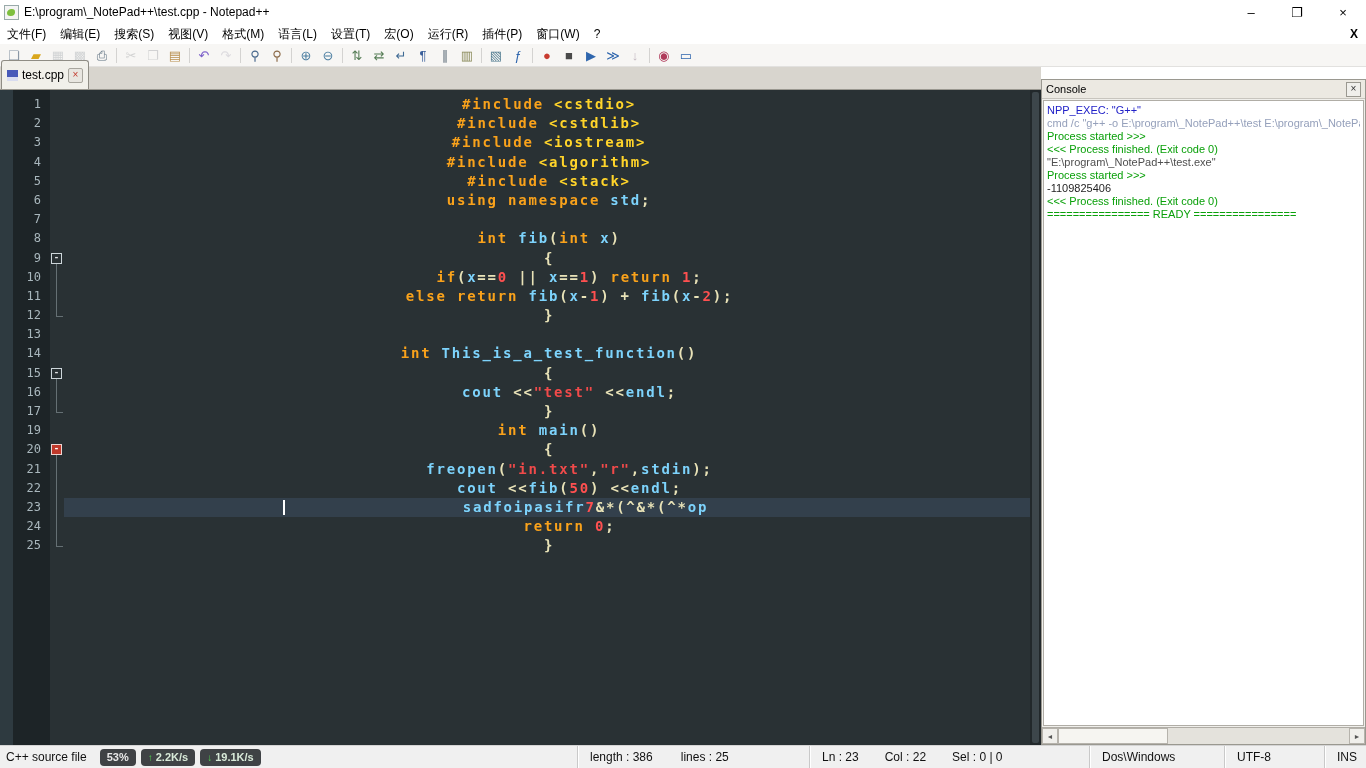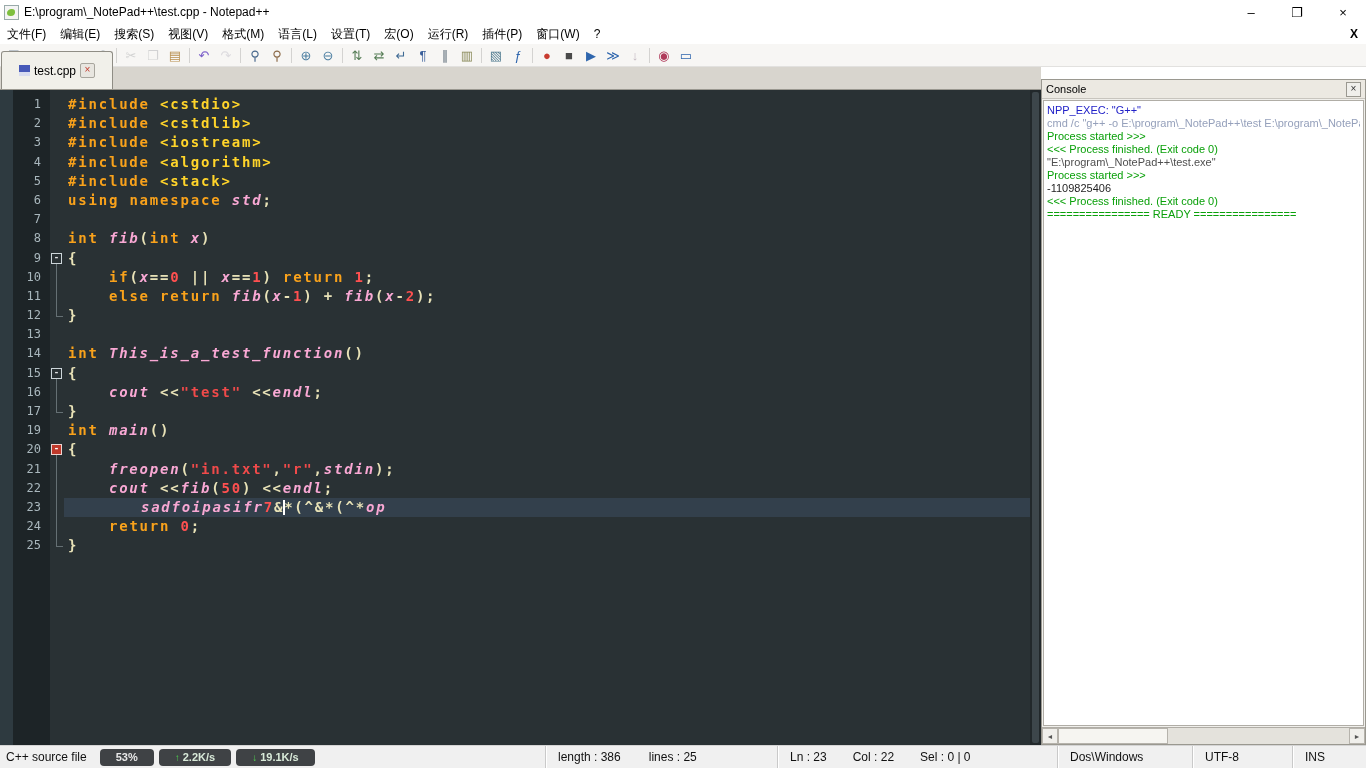--- a/index.html
+++ b/index.html
@@ -31,23 +31,23 @@
            border-bottom:1px solid #e2e1df;display:flex;align-items:center;padding-left:3px;box-sizing:border-box;}
   .tb-btn{width:22px;height:20px;display:flex;align-items:center;justify-content:center;border-radius:3px;}
   .tb-btn.disabled{opacity:.40;filter:grayscale(60%);}
   .tb-glyph{font-size:13px;line-height:13px;}
   .tb-sep{width:1px;height:15px;background:#d4d3d1;margin:0 3px;}
 
   
   .tabbar{position:absolute;left:0;top:67px;width:1041px;height:23px;background:#d8d5ce;
           display:flex;align-items:flex-end;padding-left:1px;box-sizing:border-box;
           border-bottom:1px solid #9a9890;}
-  .tab{height:38px;background:#f1f0ea;border:1px solid #8f8d85;border-bottom:none;
+  .tab{height:29px;background:#f1f0ea;border:1px solid #8f8d85;border-bottom:none;
        border-radius:3px 3px 0 0;display:flex;align-items:center;gap:4px;
-       padding:0 17px;font-size:12px;color:#000;box-sizing:border-box;}
+       padding:0 5px;font-size:12px;color:#000;box-sizing:border-box;}
   .tab-icon{width:11px;height:11px;background:#4759b8;box-shadow:inset 0 -4px 0 #d8dcf0;flex:none;}
   .tab-close{width:13px;height:13px;border:1px solid #a8a69e;background:#e8e6e0;color:#c33b2e;
        font-size:10px;line-height:11px;text-align:center;border-radius:2px;flex:none;}
 
   
   .editor{position:absolute;left:0;top:90px;width:1030px;bottom:23px;background:#293134;overflow:hidden;}
   .margin-bookmark{position:absolute;left:0;top:0;bottom:0;width:13px;background:#2e3a40;}
   .margin-numbers{position:absolute;left:13px;top:0;bottom:0;width:37px;background:#1d2427;}
   .ed-lines{position:absolute;inset:0;padding-top:5px;}
   .ed-line{display:flex;height:19.2px;position:relative;}
@@ -55,25 +55,25 @@
       font:12px/19.2px "DejaVu Sans Mono",monospace;}
   .fold{width:14px;flex:none;position:relative;}
   .fold-mid::before{content:"";position:absolute;left:6px;top:0;bottom:0;width:1px;background:#657074;}
   .fold-end::before{content:"";position:absolute;left:6px;top:0;height:10px;width:1px;background:#657074;}
   .fold-end::after{content:"";position:absolute;left:6px;top:10px;width:7px;height:1px;background:#657074;}
   .fold-open::after,.fold-open-active::after{content:"";position:absolute;left:6px;top:15px;bottom:0;width:1px;background:#657074;}
   .foldbox{position:absolute;left:1px;top:4px;width:9px;height:9px;border:1px solid #cdd6da;
       background:#293134;color:#e0e2e4;font:bold 9px/7px "DejaVu Sans Mono",monospace;text-align:center;}
   .fold-open-active .foldbox{background:#c0392b;border-color:#eed5d2;color:#fff;}
   .code{flex:1;white-space:pre;padding-left:4px;color:#e0e2e4;
-        font:bold 14px/19.2px "DejaVu Sans Mono",monospace;letter-spacing:1.8px;}
+        font:bold 14px/19.2px "DejaVu Sans Mono",monospace;letter-spacing:1.8px;text-align:center;}
   .ed-line.current .code{background:#33404c;padding-left:36px;}
   .caret{position:absolute;top:2px;height:15px;width:2px;background:#ffffff;}
   .tk-kw{color:#f9a21b;} .tk-hdr{color:#ffd42a;} .tk-num{color:#ff5050;}
-  .tk-str{color:#f04a4a;} .tk-op{color:#e8e2b7;} .tk-d{color:#f9a8d4;font-style:italic;}
+  .tk-str{color:#f04a4a;} .tk-op{color:#e8e2b7;} .tk-d{color:#7dd3fc;}
 
   
   .vscroll{position:absolute;left:1030px;top:90px;width:11px;bottom:23px;background:#22282b;}
   .vscroll-thumb{position:absolute;left:2px;right:2px;top:2px;bottom:2px;background:#3d464b;border-radius:2px;}
 
   
   .console{position:absolute;left:1041px;right:0;top:67px;bottom:23px;background:#f0efeb;
            border:1px solid #9a9890;box-sizing:border-box;display:flex;flex-direction:column;margin-top:12px;}
   .console-title{height:18px;flex:none;display:flex;align-items:center;padding:0 4px;
            background:#ece9e2;border-bottom:1px solid #c8c5be;font-size:11px;color:#000;}
@@ -88,28 +88,28 @@
   .cs-arrow{width:16px;height:100%;background:#f0efeb;border:1px solid #b6b3ac;box-sizing:border-box;
            display:flex;align-items:center;justify-content:center;font-size:7px;color:#555;}
   .cs-track{flex:1;position:relative;}
   .cs-thumb{position:absolute;left:0;top:0;bottom:0;width:110px;background:#f6f5f1;border:1px solid #b6b3ac;box-sizing:border-box;}
 
   
   .statusbar{position:absolute;left:0;right:0;bottom:0;height:23px;background:#f0f0f0;
              border-top:1px solid #d4d4d4;display:flex;align-items:center;font-size:12px;color:#111;box-sizing:border-box;}
   .sb-doc{padding:0 8px 0 6px;white-space:nowrap;}
   .tm-badge{background:#3f4245;border-radius:4px;color:#e9e9e9;font-weight:bold;font-size:11px;
-            height:17px;display:flex;align-items:center;padding:0 16px;margin-left:5px;white-space:nowrap;}
+            height:17px;display:flex;align-items:center;padding:0 7px;margin-left:5px;white-space:nowrap;}
   .tm-arrow{color:#4ed44e;margin-right:3px;font-size:10px;}
   .tm-val{color:#d9ead9;}
   .sb-sec{height:100%;display:flex;align-items:center;border-left:1px solid #c9c9c9;
           box-shadow:inset 1px 0 0 #ffffff;padding:0 12px;box-sizing:border-box;white-space:nowrap;}
   .sb-len{margin-left:auto;width:232px;} .sb-len span{margin-right:28px;}
   .sb-pos{width:280px;} .sb-pos span{margin-right:26px;}
-  .sb-eol{width:135px;} .sb-enc{width:100px;} .sb-ins{width:74px;}
+  .sb-eol{width:135px;} .sb-enc{width:100px;} .sb-ins{width:42px;}
 </style>
 </head>
 <body>
 
 <div class="screen">
 
   <div class="titlebar">
     <div class="app-icon"></div>
     <div class="title-text">E:\program\_NotePad++\test.cpp - Notepad++</div>
     <div class="win-controls">

